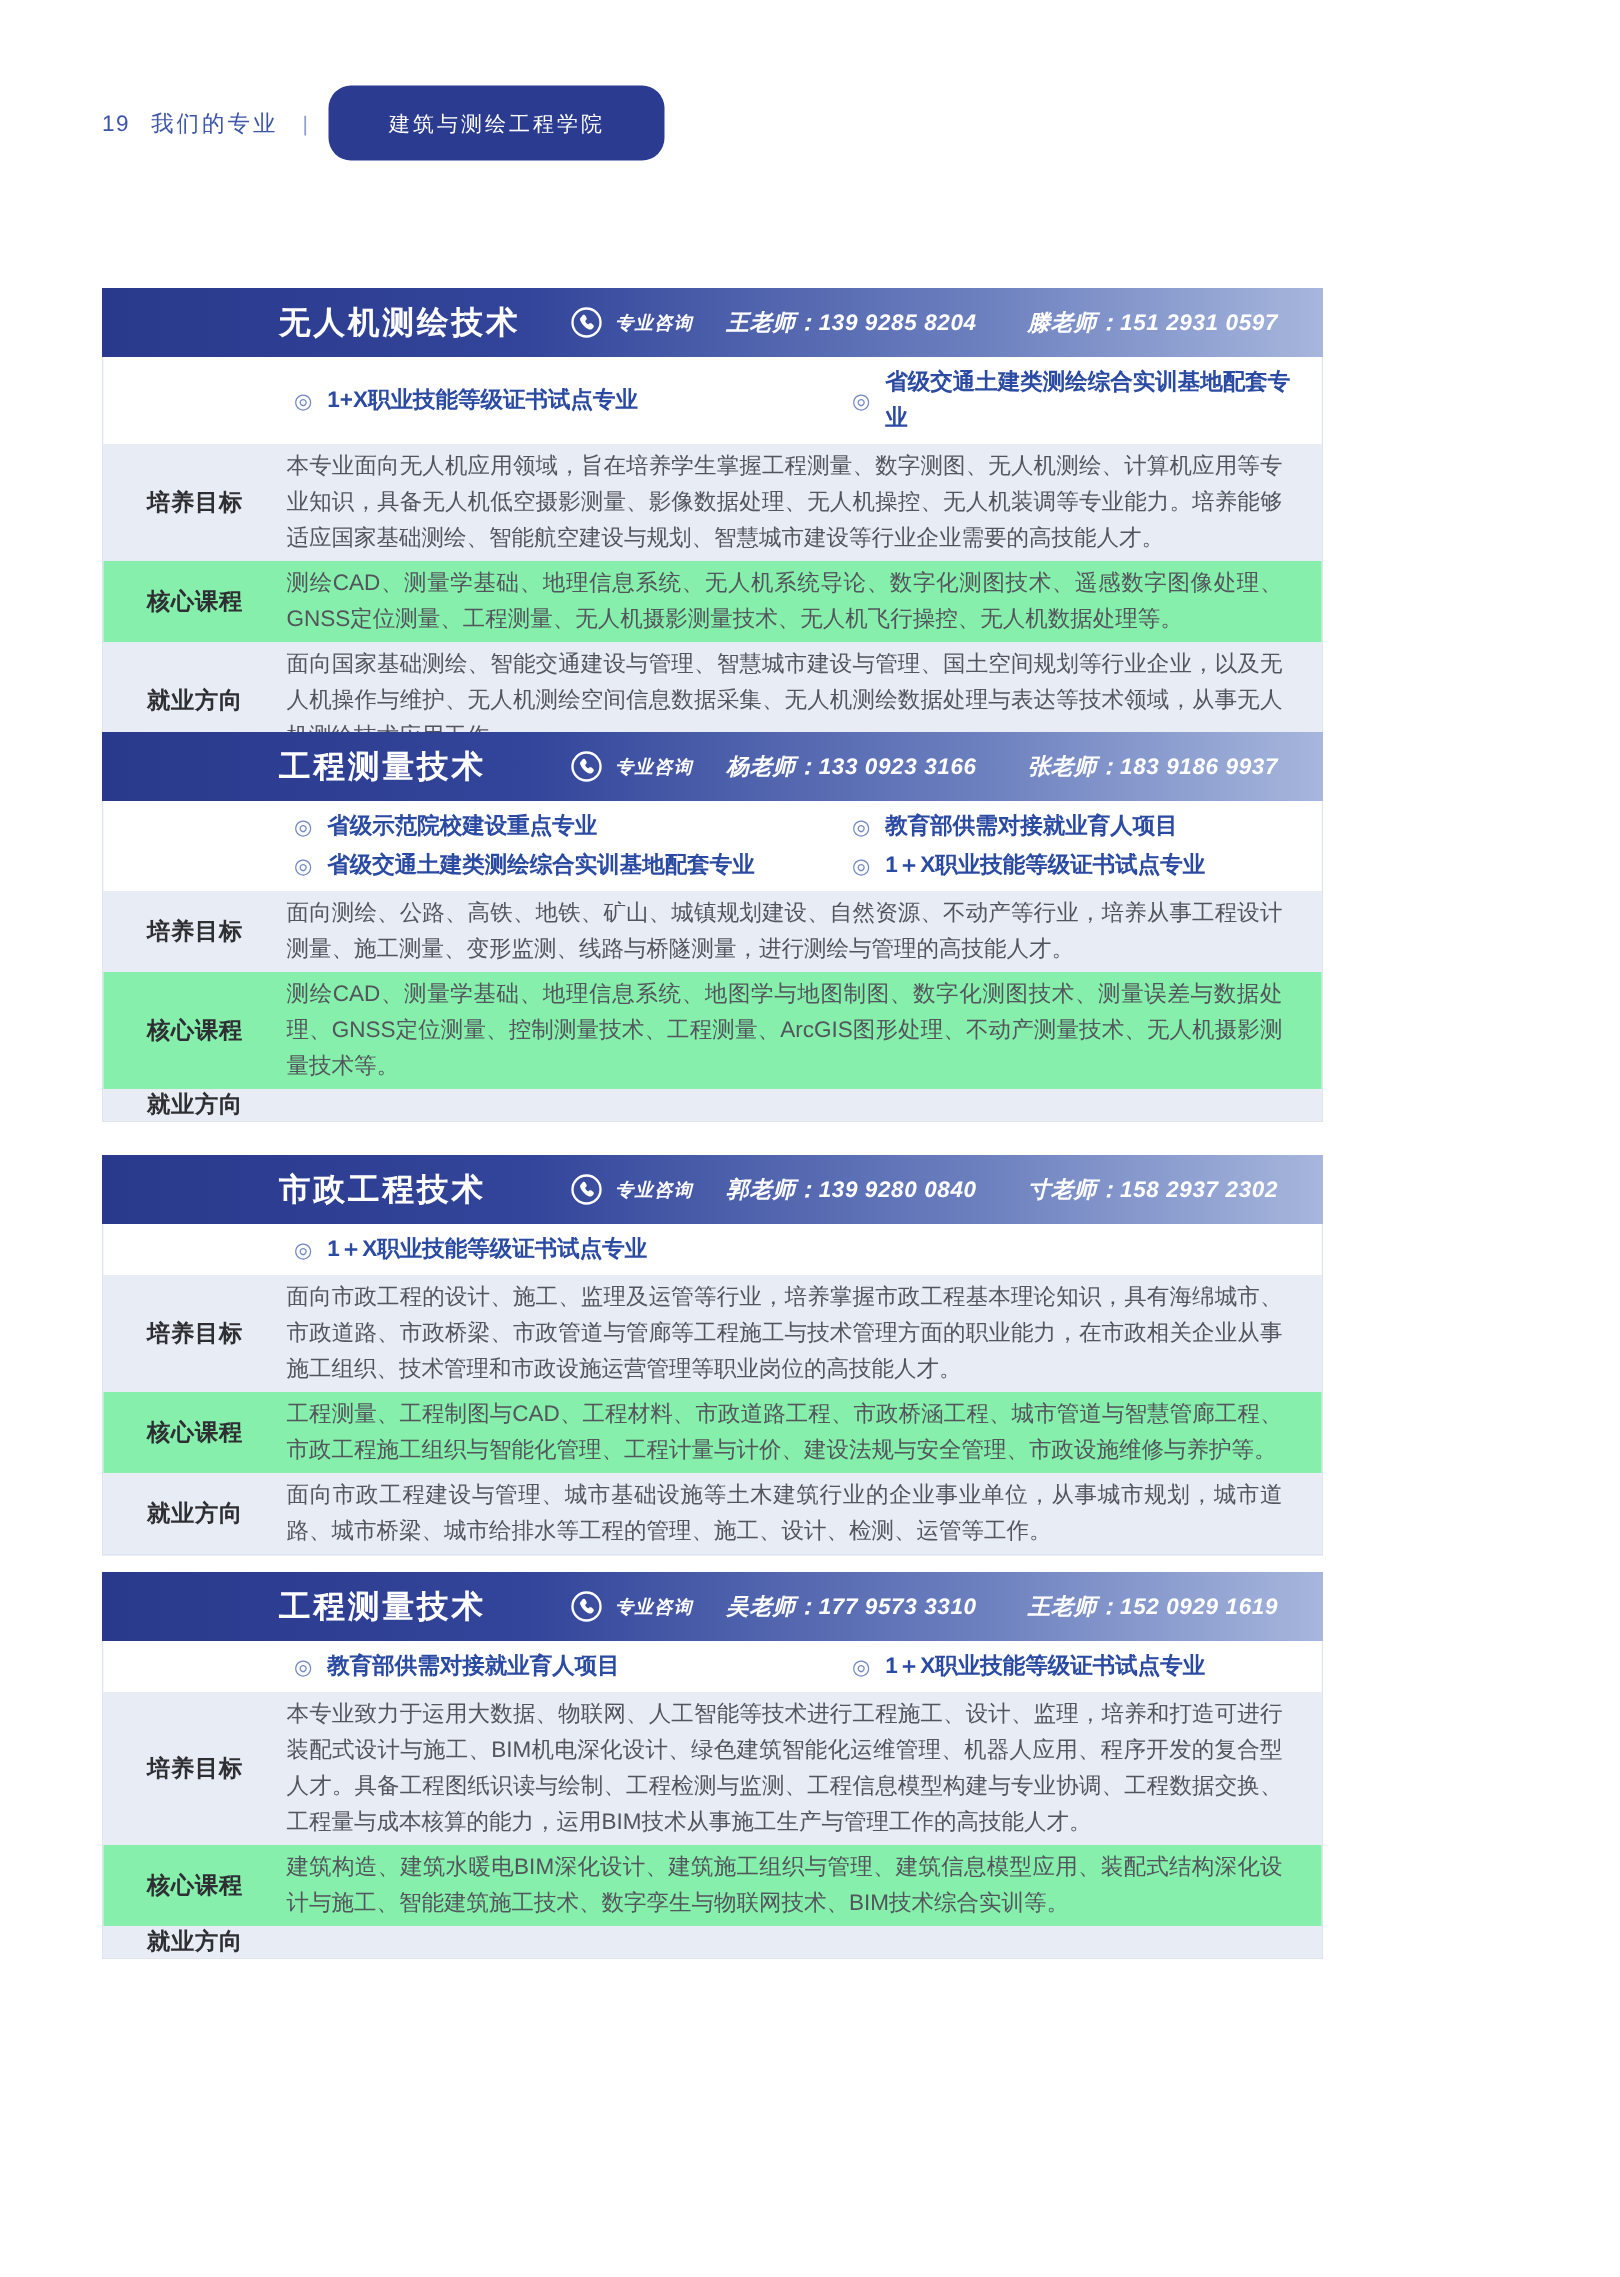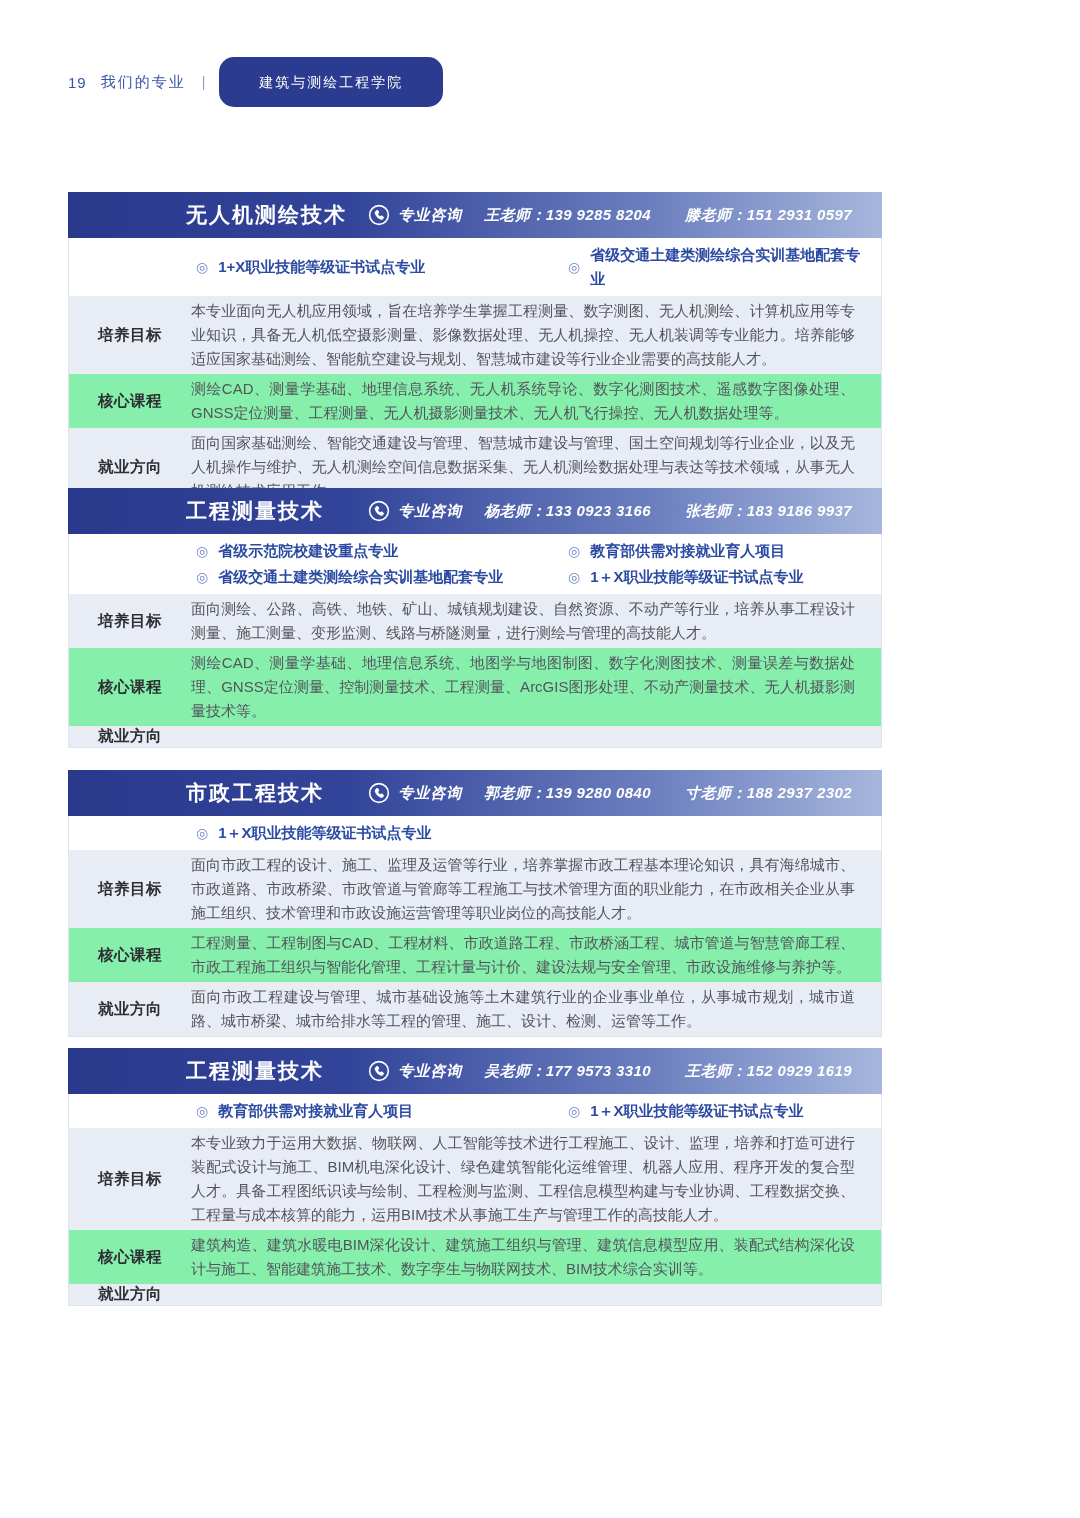--- a/index.html
+++ b/index.html
@@ -16,21 +16,21 @@
 
   
   .card { position:absolute; left:52px; width:814px;margin-left:16px; }
   .card-header { height:46px; display:flex; align-items:center;
                  background:linear-gradient(90deg,#29398c 0%,#33459a 35%,#6c80bf 72%,#a6b6dc 100%);
                  padding:0 30px 0 118px; }
   .card-title { font-size:21px; color:#ffffff; font-weight:bold; letter-spacing:2px; white-space:nowrap; }
   .consult { margin-left:auto; display:flex; align-items:center; color:#ffffff; font-style:italic; white-space:nowrap; }
   .phone-icon { width:22px; height:22px; display:inline-flex; color:#ffffff; margin-right:8px; }
   .phone-icon svg { width:100%; height:100%; }
-  .consult-label { font-size:15px; font-weight:bold; letter-spacing:1px; }
+  .consult-label { font-size:12px; font-weight:bold; letter-spacing:1px; }
   .contact { font-size:15px; font-weight:600; letter-spacing:0.4px; margin-left:22px; }
   .contact + .contact { margin-left:34px; }
 
   .card-body { border:1px solid #dde3ef; border-top:none; background:#ffffff; }
   .badges { display:grid; grid-template-columns:372px auto; row-gap:2px;
             padding:5px 20px 5px 127px; background:#ffffff; }
   .badge { display:flex; align-items:center; color:#2b4aa2; font-weight:bold;
            font-size:15px; line-height:24px; }
   .badge-icon { color:#7287c6; font-size:14px; margin-right:10px; font-weight:normal; }
 
@@ -148,21 +148,21 @@
       <span class="card-title">市政工程技术</span>
       <div class="consult">
         <span class="phone-icon">
           <svg viewBox="0 0 24 24">
               <circle cx="12" cy="12" r="10.2" fill="none" stroke="currentColor" stroke-width="1.7"></circle>
               <path d="M9.2 6.8c.8-.6 1.6-.4 2 .3l.8 1.4c.3.6.2 1.2-.3 1.7l-.7.7c.3 1 1.2 2 2.2 2.5l.8-.6c.5-.4 1.2-.4 1.7 0l1.2 1c.6.5.6 1.4 0 2l-.7.7c-.7.7-1.8.9-2.7.4-2.8-1.4-4.9-3.6-6-6.4-.4-.9-.1-1.9.7-2.5z" fill="currentColor"></path>
             </svg>
         </span>
         <span class="consult-label">专业咨询</span>
         <span class="contact">郭老师：139 9280 0840</span>
-        <span class="contact">寸老师：188 2937 2302</span>
+        <span class="contact">寸老师：158 2937 2302</span>
       </div>
     </div>
     <div class="card-body">
       <div class="badges">
         <div class="badge">
           <span class="badge-icon">◎</span>
           <span>1＋X职业技能等级证书试点专业</span>
         </div>
       </div>
       <div class="row row-light">

